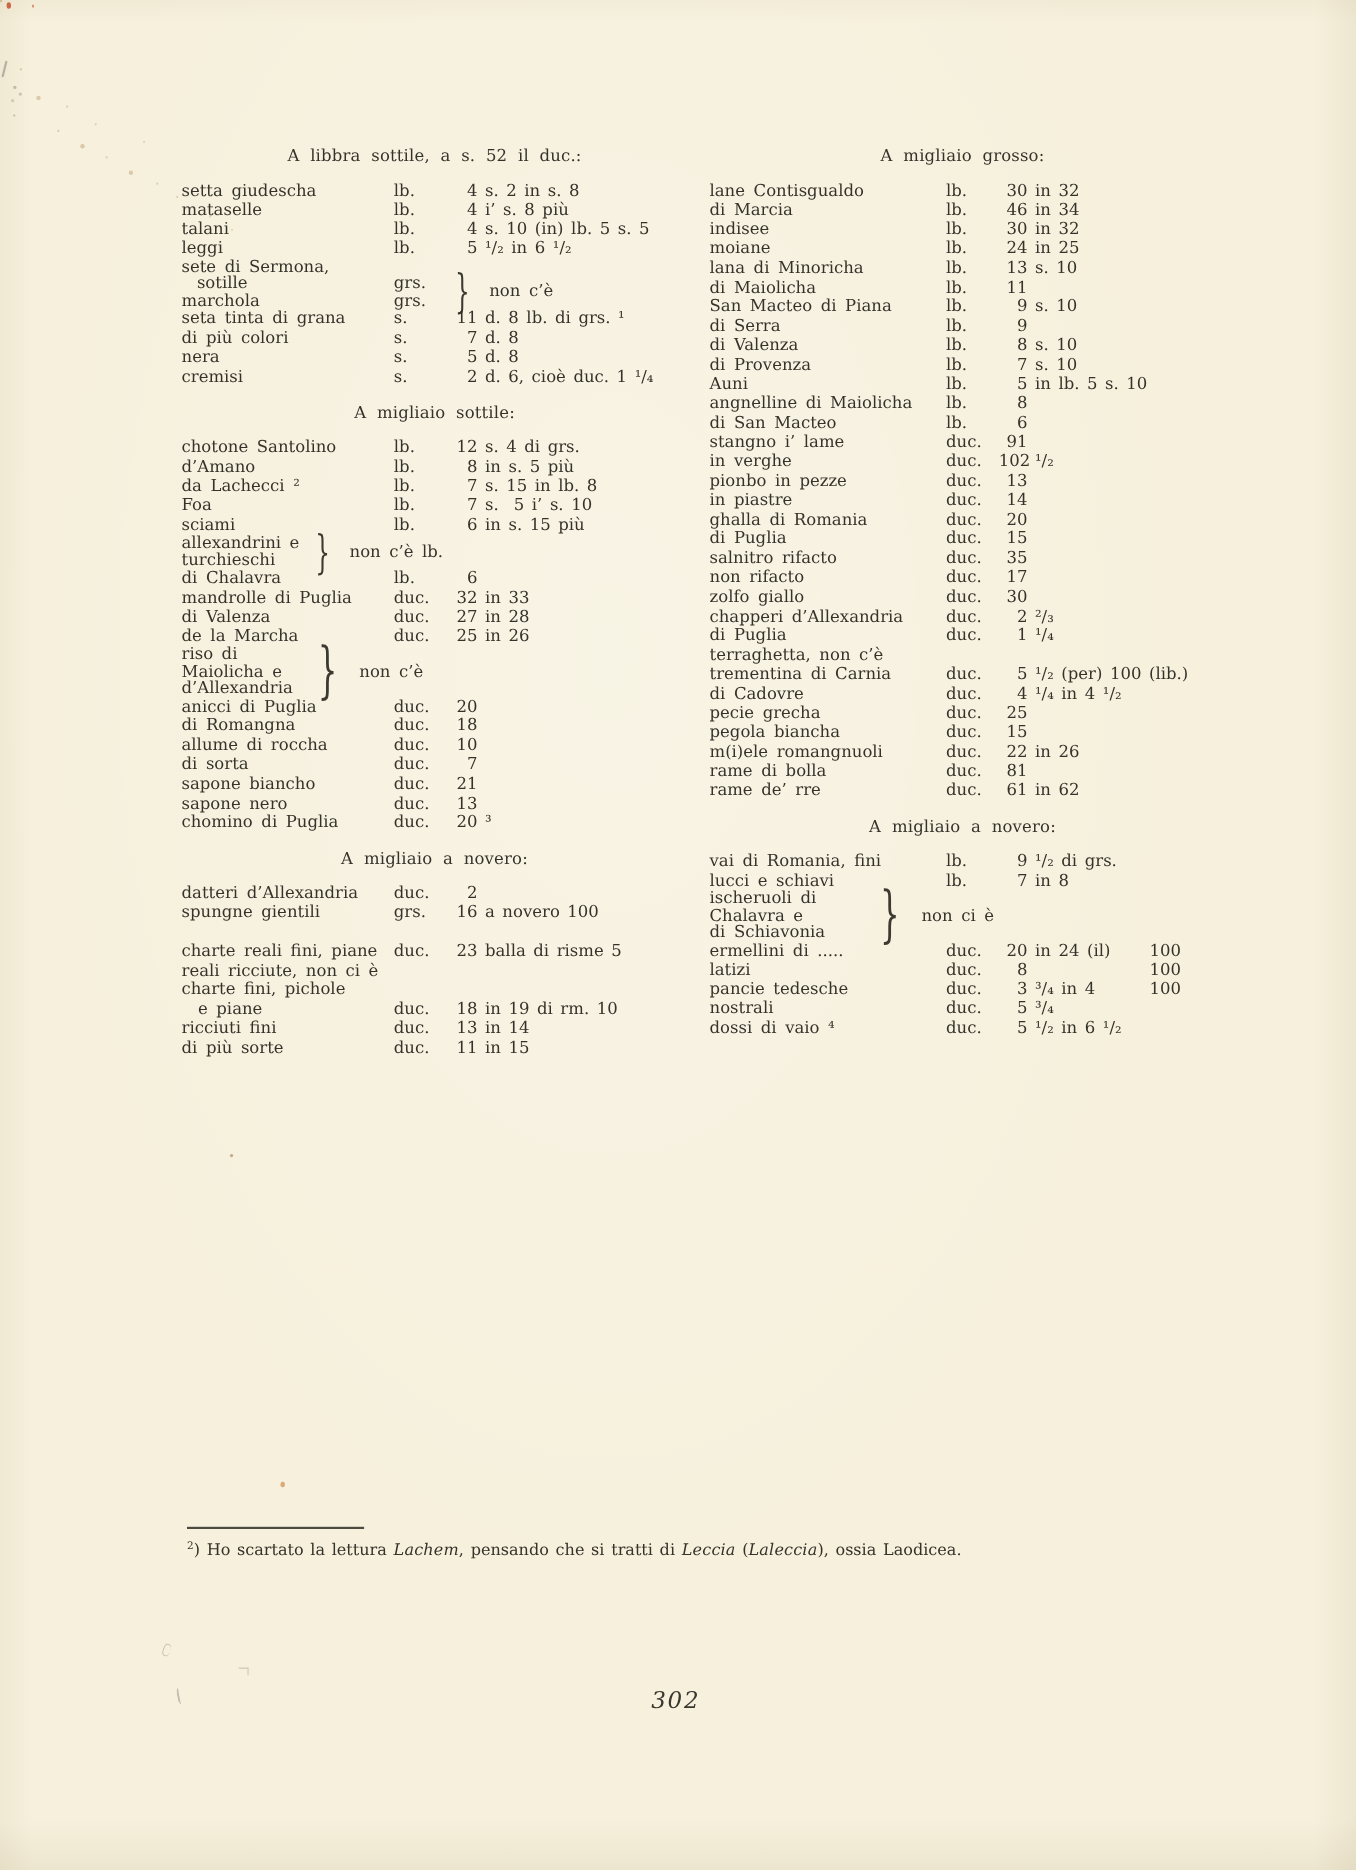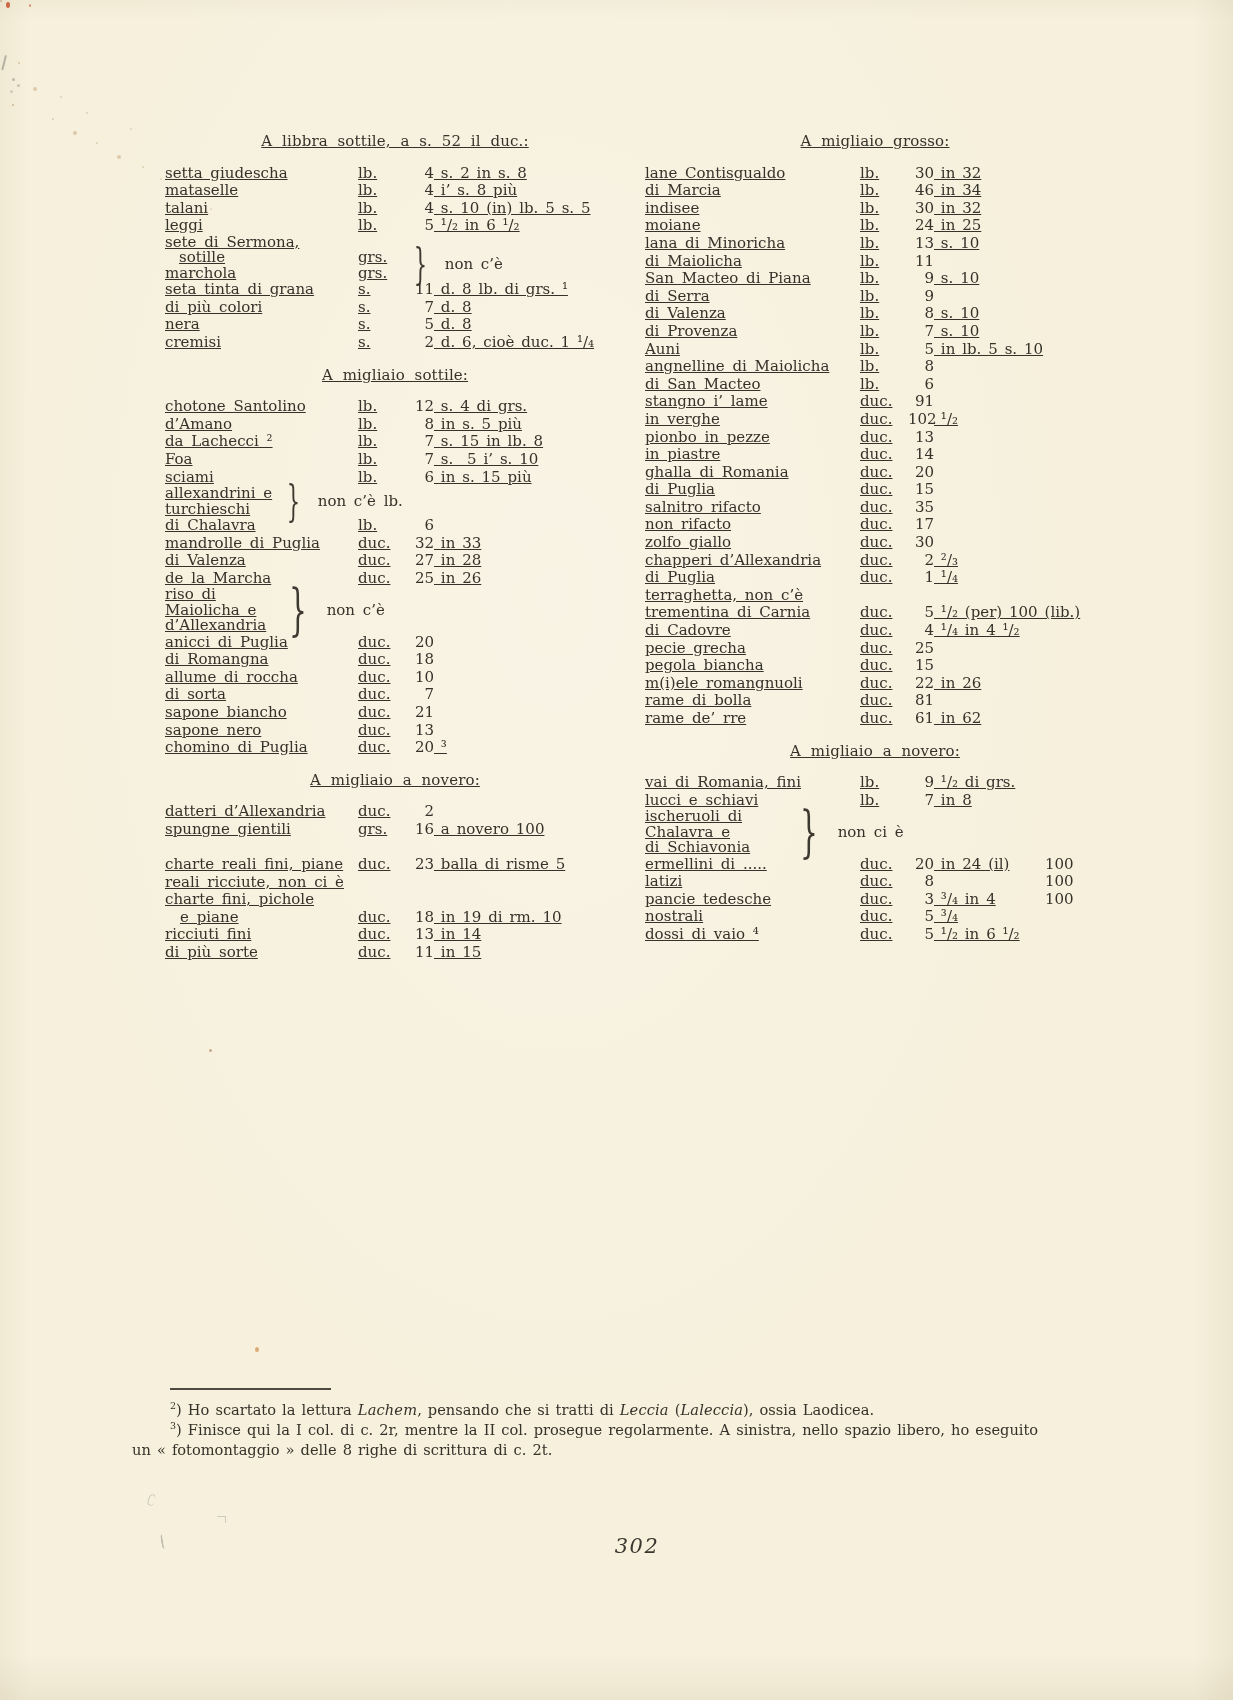--- a/index.html
+++ b/index.html
@@ -12,21 +12,21 @@
     color:#35322a;
   }
   .page::before {
     content:""; position:absolute; inset:0; pointer-events:none;
     background:
       radial-gradient(ellipse at 45% 35%, rgba(255,255,255,.25), rgba(255,255,255,0) 60%),
       linear-gradient(to right, rgba(120,95,45,.05), rgba(120,95,45,0) 28px, rgba(120,95,45,0) 1195px, rgba(120,95,45,.07)),
       linear-gradient(to bottom, rgba(120,95,45,.04), rgba(120,95,45,0) 20px, rgba(120,95,45,0) 1655px, rgba(120,95,45,.08));
   }
 
-  .column { position:absolute; top:133px; font-size:15px; line-height:17.6px;text-decoration:underline; }
+  .column { position:absolute; top:133px; font-size:15px; line-height:17.6px; }
   #col-left  { left:165px; width:460px; --itemW:193px; --unitW:47px; --numW:29px; }
   #col-right { left:645px; width:460px; --itemW:215px; --unitW:48px; --numW:26px; }
 
   .section-title {
     text-align:center; word-spacing:.32em; letter-spacing:.01em;
     margin:15px 0 14px 0; white-space:pre;
   }
   .section:first-child .section-title { margin-top:0; }
 
   .prow {
@@ -67,21 +67,21 @@
   }
   .footnotes {
     position:absolute; left:132px; top:1400px; width:1000px;
     font-size:14.6px; line-height:20.2px; word-spacing:.1em;
   }
   .fn { margin:0; text-indent:38px; }
   .fn sup { font-size:9.5px; line-height:0; }
   .fn i { letter-spacing:.01em; }
 
   .page-number {
-    position:absolute; left:592px; top:1534px; width:90px; text-align:center;
+    position:absolute; left:592px; top:1534px; width:90px; text-align:left;
     font-style:italic; font-size:21px; letter-spacing:1.5px; color:#3a372f;
   }
 
   
   .artifact { position:absolute; pointer-events:none; }
   .a-red1 { left:6px; top:2px; width:4px; height:6px; background:#c6512e; border-radius:50%; opacity:.85; }
   .a-red2 { left:29px; top:4px; width:2px; height:3px; background:#c6512e; border-radius:50%; opacity:.6; }
   .a-fox {
     left:0; top:0; width:2px; height:2px; border-radius:50%; background:rgba(165,115,55,.4);
     box-shadow: 18px 62px 0 rgba(165,115,55,.35), 34px 88px 0 1px rgba(165,115,55,.3),
@@ -248,17 +248,16 @@
         <div class="prow"><span class="item">latizi</span><span class="unit">duc.</span><span class="value"><span class="vnum">8</span></span><span class="v2">100</span></div>
         <div class="prow"><span class="item">pancie tedesche</span><span class="unit">duc.</span><span class="value"><span class="vnum">3</span><span class="vrest"> ³/₄ in 4</span></span><span class="v2">100</span></div>
         <div class="prow"><span class="item">nostrali</span><span class="unit">duc.</span><span class="value"><span class="vnum">5</span><span class="vrest"> ³/₄</span></span></div>
         <div class="prow"><span class="item">dossi di vaio ⁴</span><span class="unit">duc.</span><span class="value"><span class="vnum">5</span><span class="vrest"> ¹/₂ in 6 ¹/₂</span></span></div>
       </div>
     </div>
 
   <div class="footnote-rule"></div>
   <div class="footnotes" id="footnotes">
       <p class="fn"><sup class="fnmark">2</sup>) <span>Ho scartato la lettura </span><i>Lachem</i><span>, pensando che si tratti di </span><i>Leccia</i><span> (</span><i>Laleccia</i><span>), ossia Laodicea.</span></p>
-      <p class="fn"><sup class="fnmark">3</sup>) <span>Finisce qui la I col. di c. 2r, mentre la II col. prosegue regolarmente. A sinistra, nello spazio libero, ho eseguito</span><br><span>un « fotomontaggio » delle 8 righe di scrittura di c. 2t.</span></p>
     </div>
 
   <div class="page-number">302</div>
 </div>
 
 </body></html>

